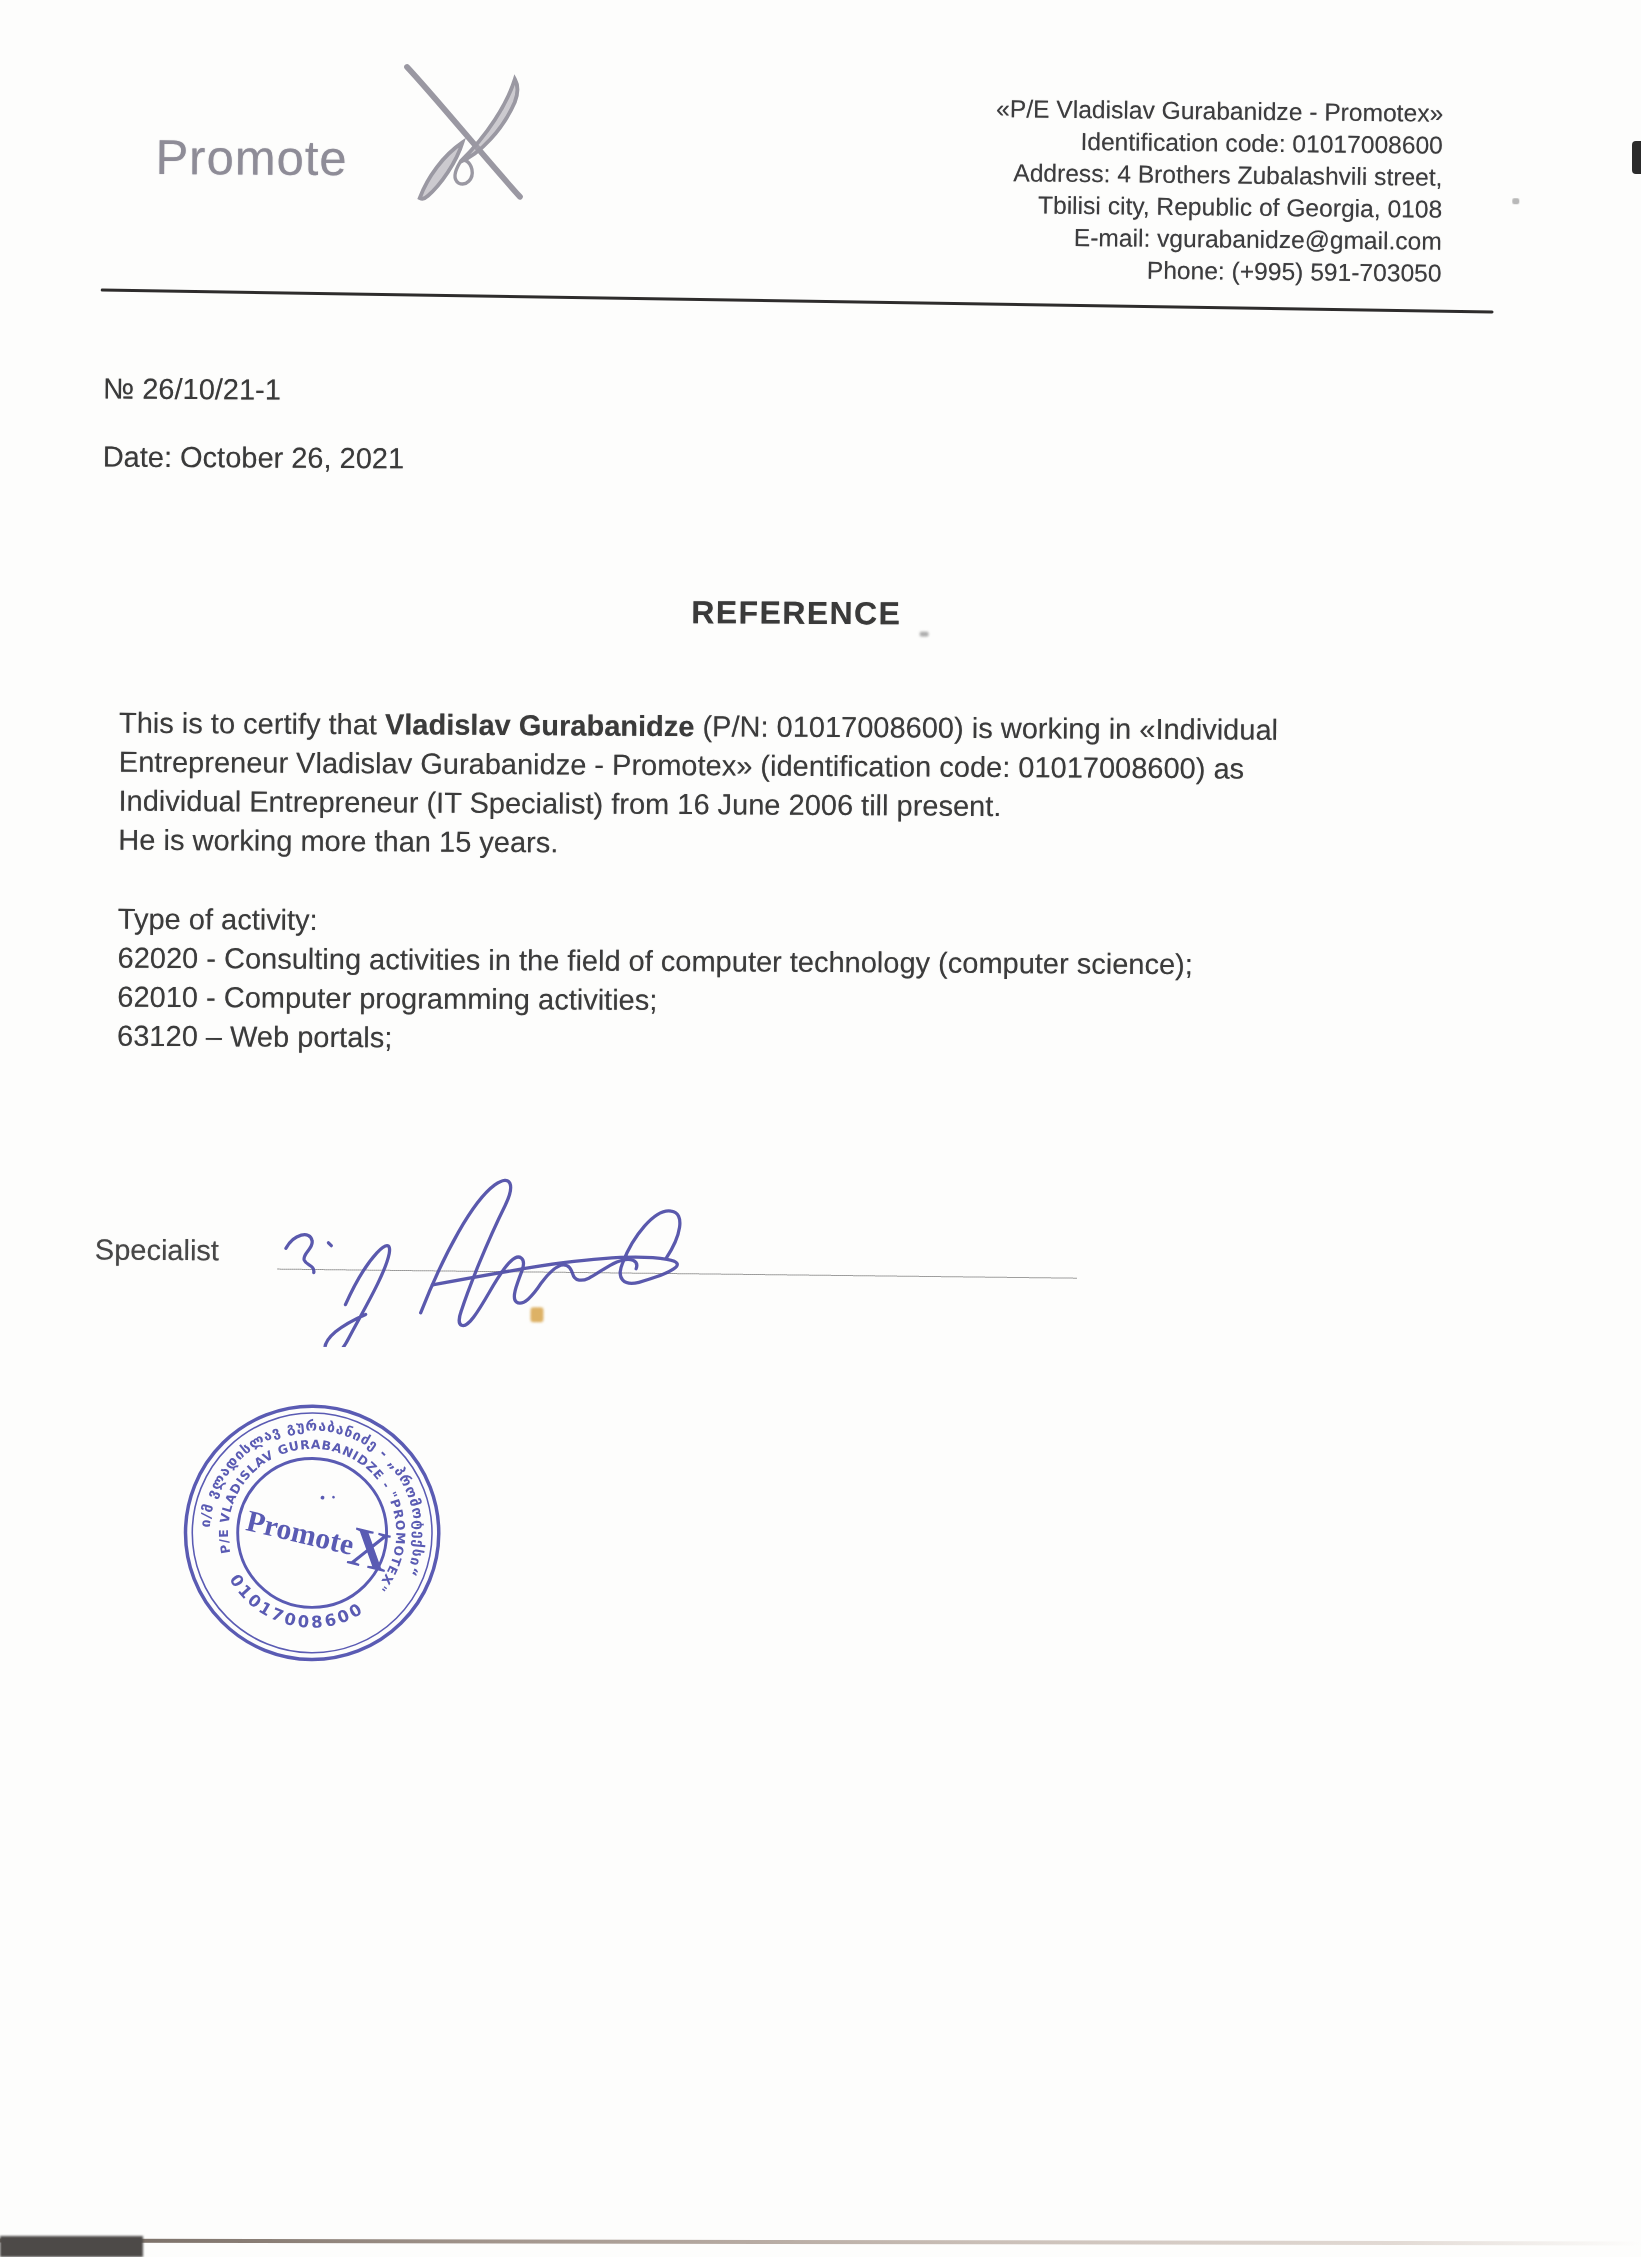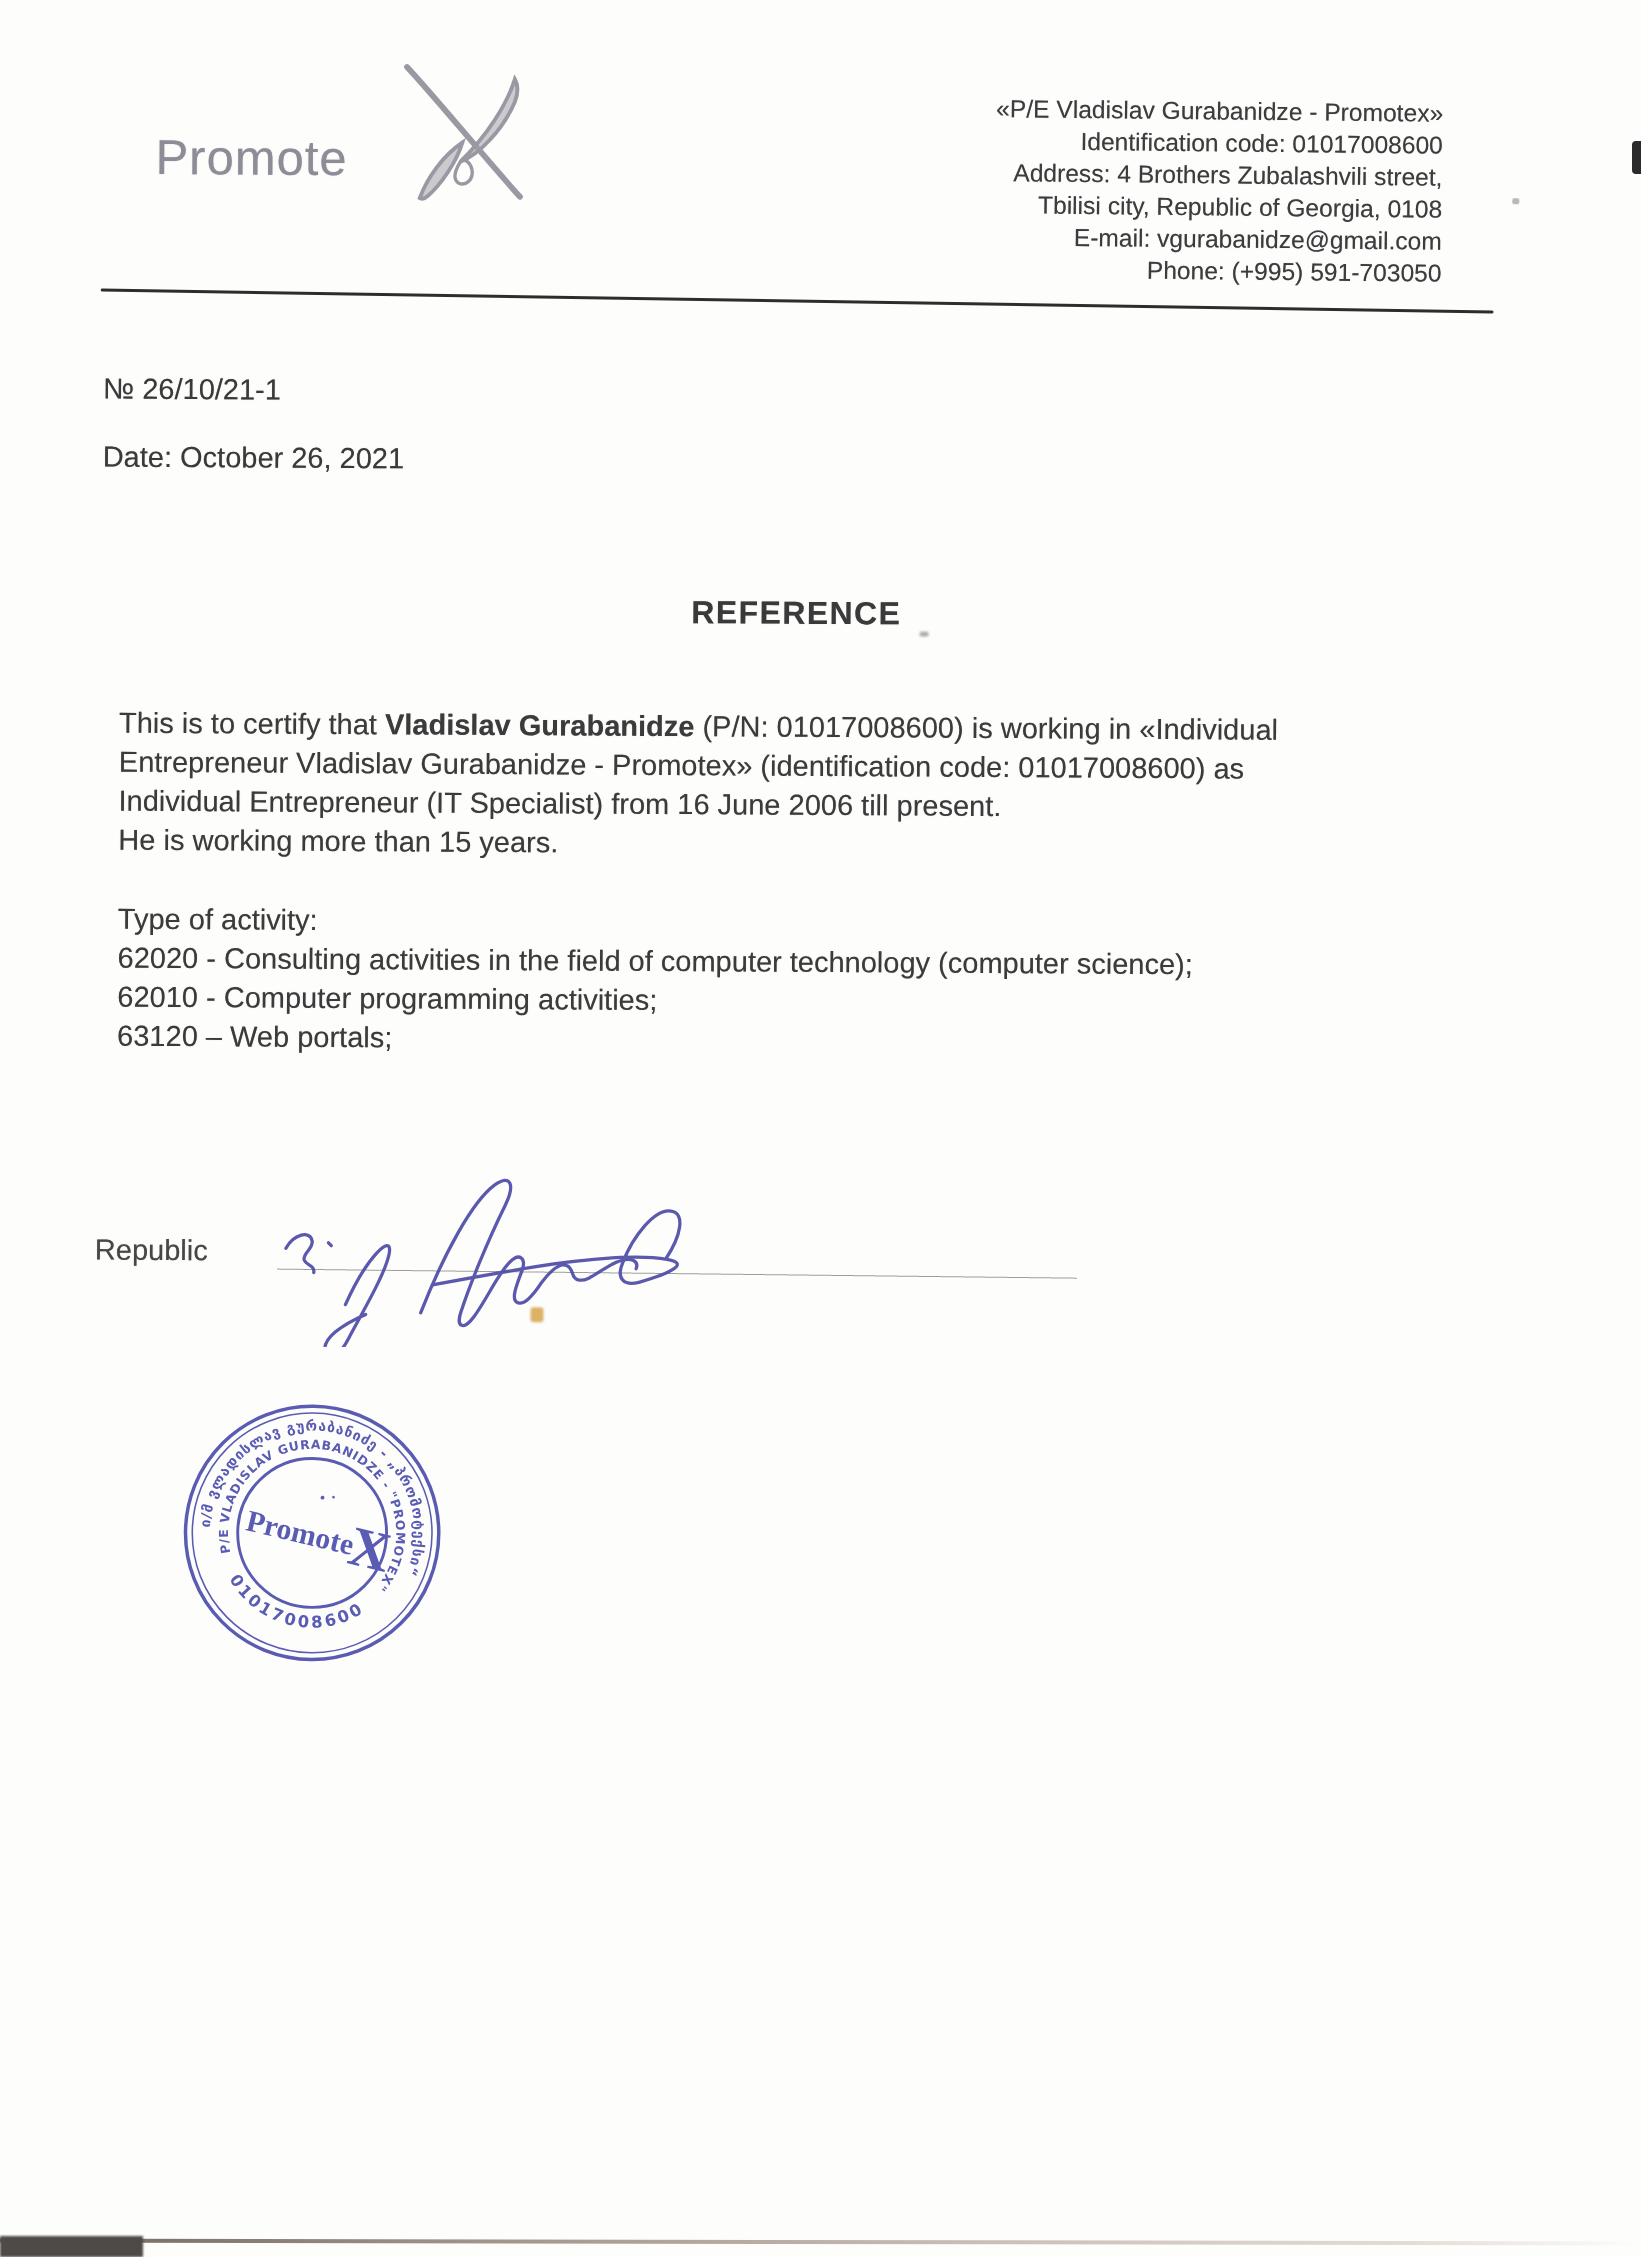--- a/index.html
+++ b/index.html
@@ -108,21 +108,21 @@
       <div class="line">He is working more than 15 years.</div>
     </div>
 
     <div class="abs activity-block soft">
       <div class="line">Type of activity:</div>
       <div class="line">62020 - Consulting activities in the field of computer technology (computer science);</div>
       <div class="line">62010 - Computer programming activities;</div>
       <div class="line">63120 – Web portals;</div>
     </div>
 
-    <div class="abs sig-label soft">Republic</div>
+    <div class="abs sig-label soft">Specialist</div>
     <div class="abs sig-line"></div>
     <svg class="abs sig-ink" width="502" height="193" viewBox="0 0 520 200">
       <g fill="none" stroke="#4d4ba6" stroke-width="3.4" stroke-linecap="round" stroke-linejoin="round" opacity="0.92">
         <path d="M58 98 c8 -15 25 -19 27 -8 c2 8 -10 13 -8 20 c2 6 11 5 10 13"></path>
         <path d="M102 92 l3 3"></path>
         <path d="M120 156 c22 -50 49 -76 45 -53 c-4 21 -27 60 -41 87 c-10 20 -23 29 -25 14 c-2 -13 17 -27 42 -38"></path>
         <path d="M198 164 c24 -62 53 -116 76 -133 c17 -12 21 0 11 21 c-19 39 -37 85 -45 110 c-6 17 3 20 13 6 c14 -19 25 -46 38 -58 c9 -9 16 -3 12 9 c-6 16 -11 29 -6 33 c7 5 17 -6 26 -20 c9 -12 19 -21 26 -18 c8 3 4 14 13 15 c10 2 23 -12 39 -19 c15 -6 23 -1 20 7"></path>
         <path d="M452 106 c15 -23 20 -47 5 -49 c-17 -3 -40 27 -50 54 c-7 17 2 24 17 20 c31 -9 54 -20 29 -24 c-52 -9 -155 11 -243 28"></path>
       </g>
     </svg>

